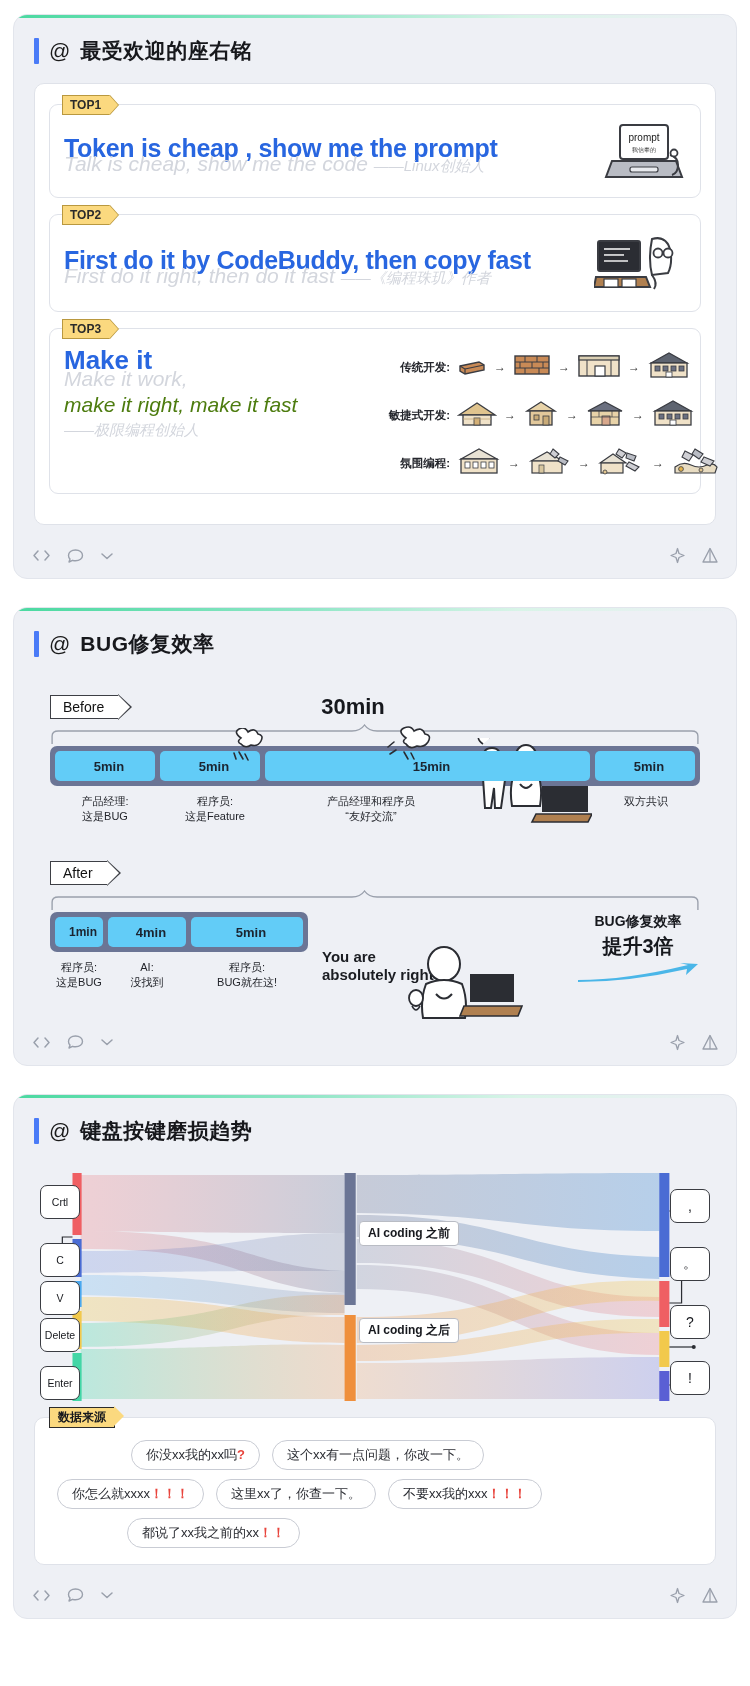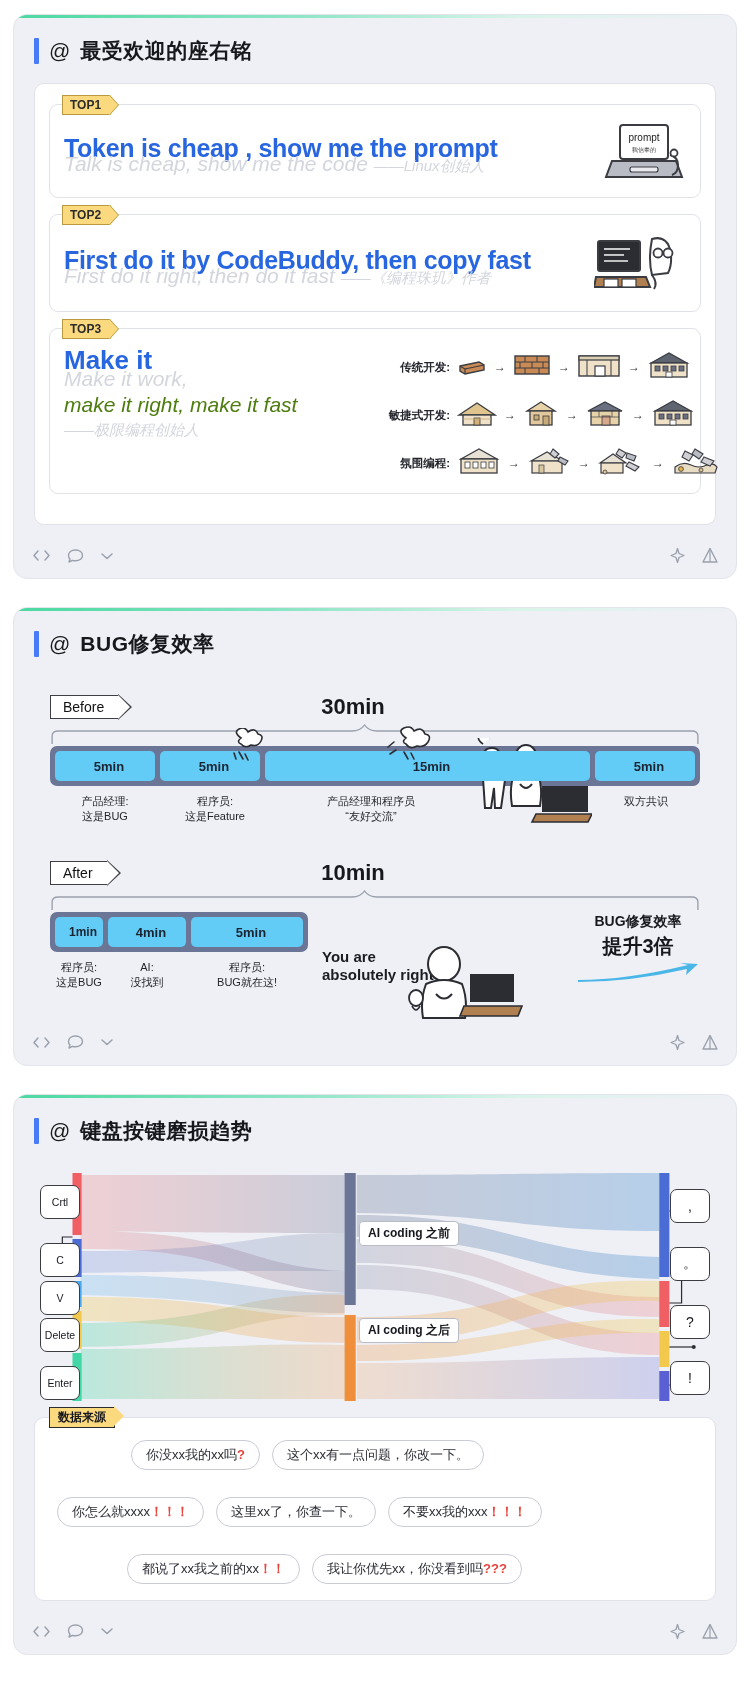--- a/index.html
+++ b/index.html
@@ -248,21 +248,21 @@
   }
   .src-tag::after {
     content: "";
     position: absolute;
     right: -10px; top: -1.3px;
     width: 0; height: 0;
     border-left: 10px solid #fbd97f;
     border-top: 10.5px solid transparent;
     border-bottom: 10.5px solid transparent;
   }
-  .bubbles { display: flex; flex-direction: column; gap: 27px; }
+  .bubbles { display: flex; flex-direction: column; gap: 9px; }
   .brow { display: flex; gap: 12px; }
   .bubble {
     border: 1.2px solid #c9ccd4;
     border-radius: 16px;
     background: #fff;
     padding: 5px 14px;
     font-size: 13px;
     color: #2b2d33;
     white-space: nowrap;
   }
@@ -600,21 +600,20 @@
               <path d="M56 46 q6 8 12 0" fill="none" stroke="#2b2d33" stroke-width="2"></path>
               <path d="M78 48 L124 48 L124 74 L78 74 Z" fill="#2b2d33"></path>
               <path d="M72 76 L128 76 L124 84 L68 84 Z" fill="#b08050" stroke="#2b2d33" stroke-width="1.6"></path>
             </svg>
           </div>
         </div>
 
         <div class="phase" style="margin-top:22px;">
           <div class="phase-head">
             <span class="chip">After</span>
-            <span class="total-time">10min</span>
           </div>
           <div class="brace">
             <svg width="100%" height="22" viewBox="0 0 620 22" preserveAspectRatio="none">
               <path d="M2 20 L2 12 Q2 7 8 7 L288 7 Q296 7 300 1 Q304 7 312 7 L612 7 Q618 7 618 12 L618 20" fill="none" stroke="#9aa0ac" stroke-width="1.3"></path>
             </svg>
           </div>
 
           <div class="after-row">
             <div class="after-bar-wrap">
               <div class="bar-outer">
@@ -840,21 +839,20 @@
           <span class="bubble">你没xx我的xx吗<span class="em">?</span></span>
           <span class="bubble">这个xx有一点问题，你改一下。</span>
         </div>
         <div class="brow r2">
           <span class="bubble">你怎么就xxxx<span class="em">！！！</span></span>
           <span class="bubble">这里xx了，你查一下。</span>
           <span class="bubble">不要xx我的xxx<span class="em">！！！</span></span>
         </div>
         <div class="brow r3">
           <span class="bubble">都说了xx我之前的xx<span class="em">！！</span></span>
-          <span class="bubble">我让你优先xx，你没看到吗<span class="em">???</span></span>
         </div>
       </div>
     </div>
   </div>
 
   <div class="card-foot">
     <div class="foot-left">
       <span class="foot-ic">
         <svg width="19" height="15" viewBox="0 0 19 15">
             <path d="M6 3 L2 7.5 L6 12" fill="none" stroke="#9aa0ac" stroke-width="1.5" stroke-linecap="round" stroke-linejoin="round"></path>

